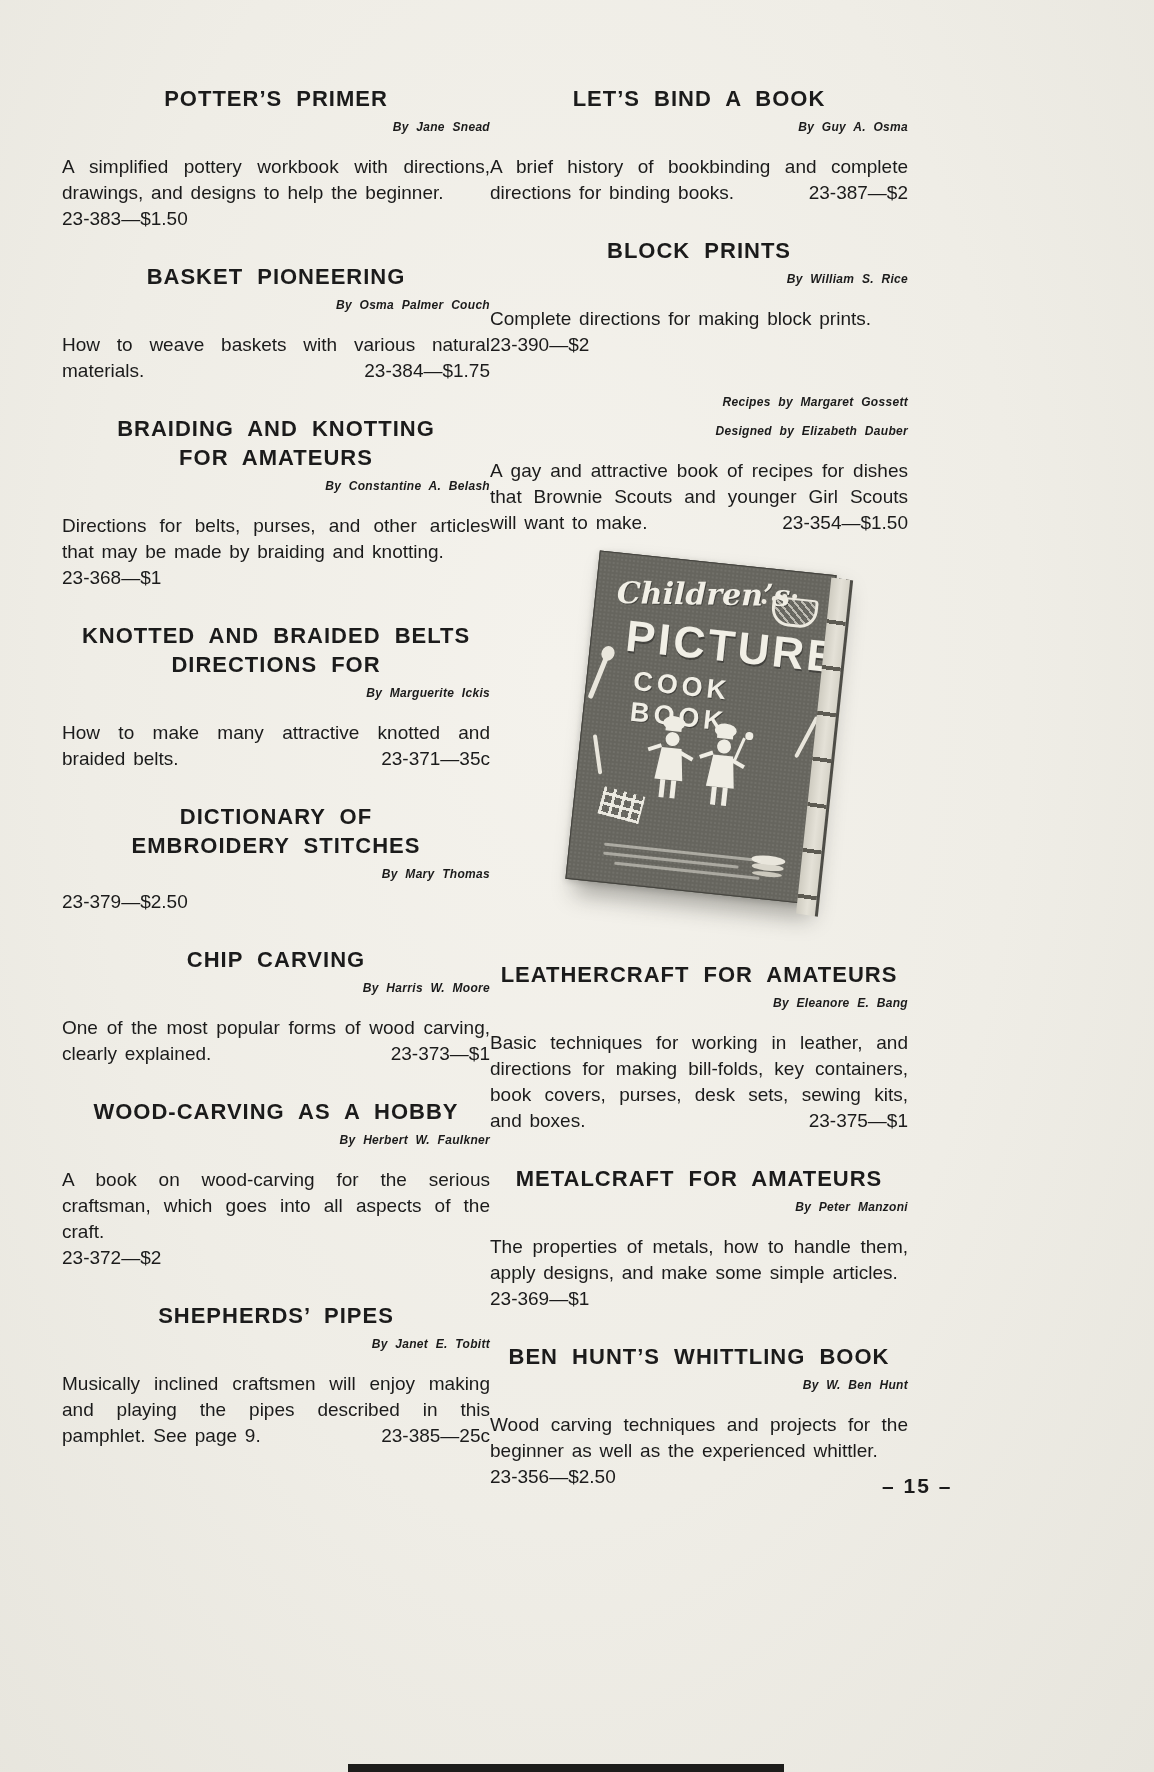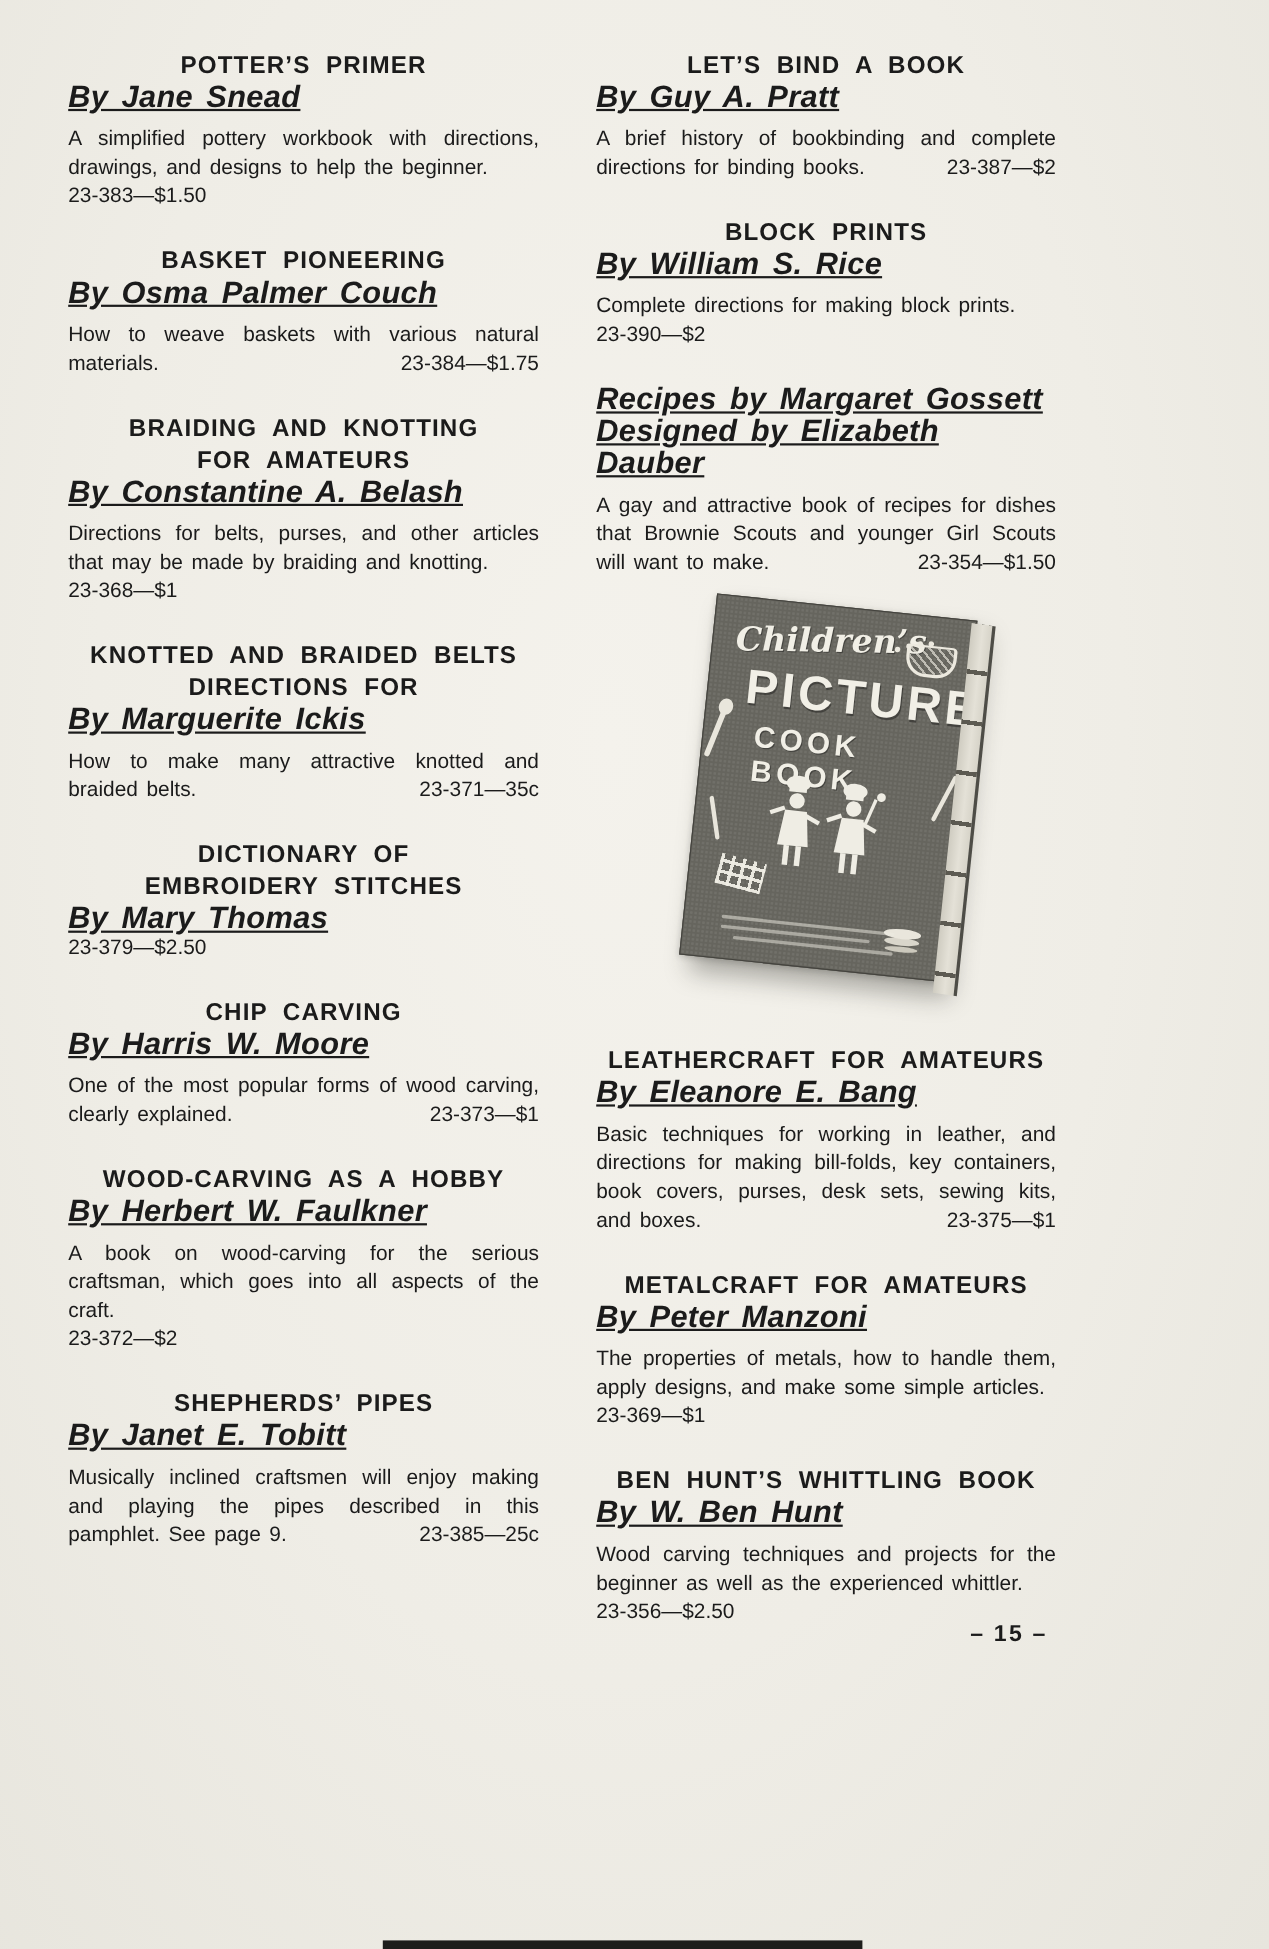--- a/index.html
+++ b/index.html
@@ -6,33 +6,33 @@
   body{
     width:1154px;height:1772px;
     font-family:"Liberation Sans", sans-serif;
     color:#1b1b1b;
     background:#e8e6e0;
   }
   .page{
     position:relative;width:1154px;height:1772px;overflow:hidden;
     background:radial-gradient(ellipse at 48% 38%, #f4f2ec 0%, #efede6 55%, #e7e5dd 100%);
   }
-  .content{display:flex;gap:52px;padding:44px 0 0 62px;}
+  .content{display:flex;padding:84px 0 0 62px;}
   .col{display:block;}
   .col-left{width:428px;}
   .col-right{width:418px;}
 
   .entry{margin-bottom:30px;}
   .title-line{
     font-weight:700;font-size:22px;line-height:29px;text-align:center;
     letter-spacing:1px;word-spacing:7px;
   }
   .author-line{
-    font-weight:700;font-style:italic;font-size:28px;line-height:29px;
-    text-align:left;word-spacing:4px;letter-spacing:.3px;text-decoration:underline;
+    font-weight:700;font-style:italic;font-size:12px;line-height:29px;
+    text-align:right;word-spacing:4px;letter-spacing:.3px;
   }
   .desc{
     margin:12px 0 0;font-size:19px;line-height:26px;
     text-align:justify;word-spacing:2.5px;
   }
   .code-inline{display:block;text-align:right;margin-top:-26px;white-space:nowrap;}
   .code-center{font-size:19px;line-height:26px;margin-top:0;}
 
   
   .book-figure{position:relative;width:418px;height:382px;margin:12px 0 4px;}
@@ -193,21 +193,21 @@
           </div>
     <p class="desc"><span>Musically inclined craftsmen will enjoy making and playing the pipes described in this pamphlet. See page 9.</span><span class="code-inline">23-385—25c</span></p>
   </section>
 </div>
     <div class="col col-right" id="col-right">
   <section class="entry">
     <div class="titles">
             <div class="title-line">LET’S BIND A BOOK</div>
           </div>
     <div class="authors">
-            <div class="author-line">By Guy A. Pratt</div>
+            <div class="author-line">By Guy A. Osma</div>
           </div>
     <p class="desc"><span>A brief history of bookbinding and complete directions for binding books.</span><span class="code-inline">23-387—$2</span></p>
   </section>
 
   <section class="entry">
     <div class="titles">
             <div class="title-line">BLOCK PRINTS</div>
           </div>
     <div class="authors">
             <div class="author-line">By William S. Rice</div>

